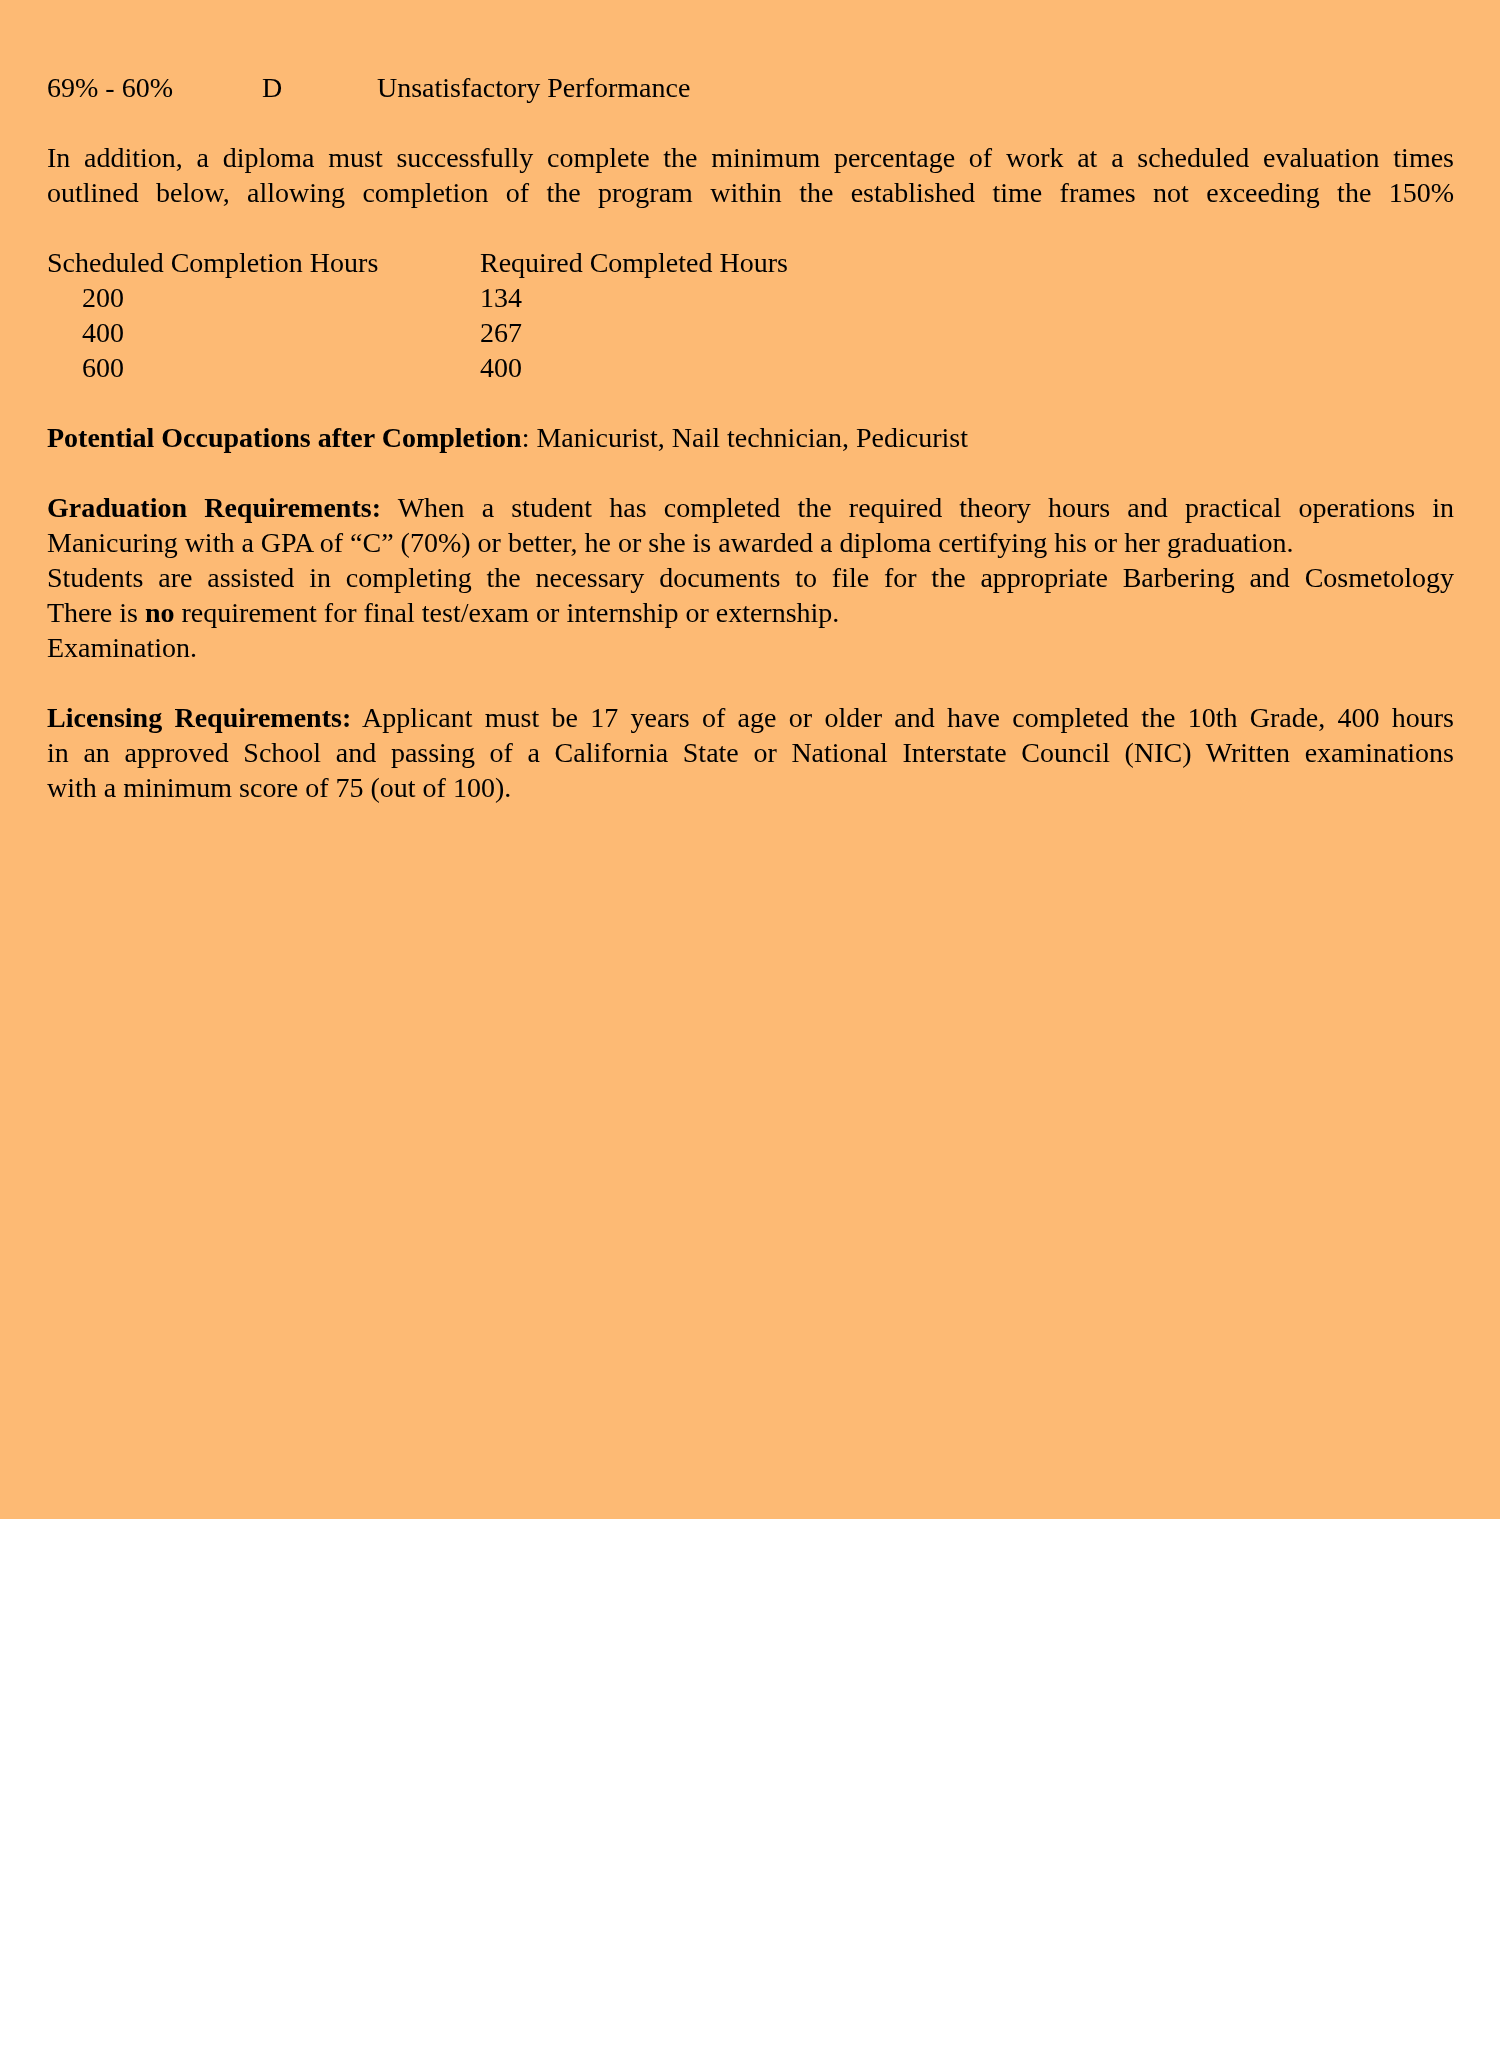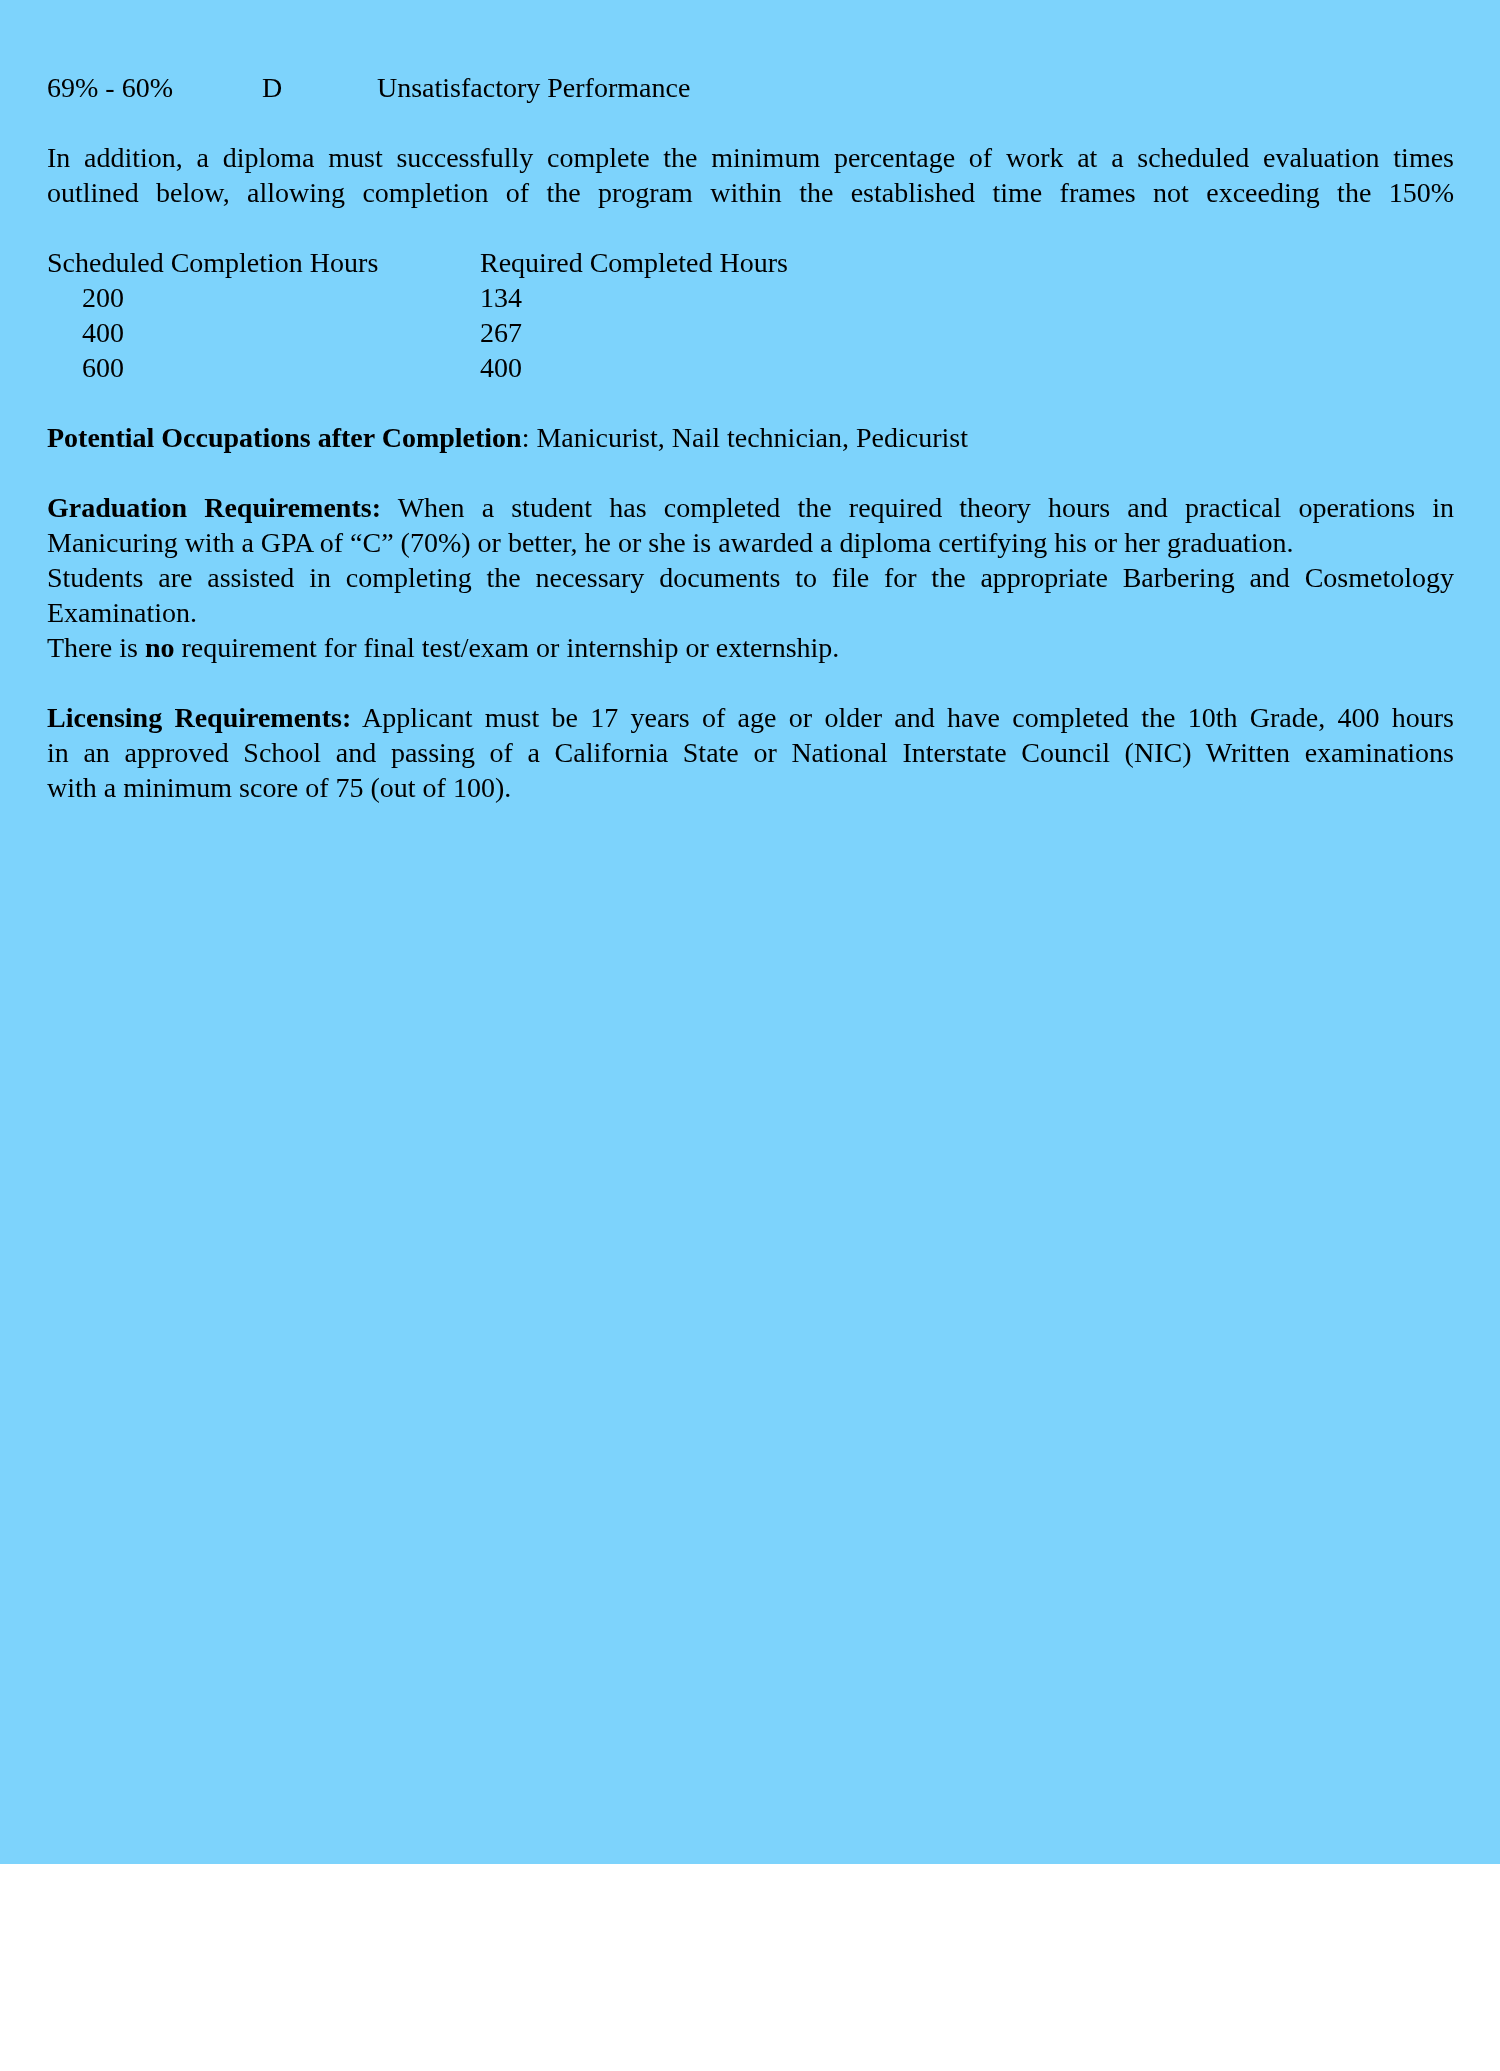--- a/index.html
+++ b/index.html
@@ -1,20 +1,20 @@
 <!DOCTYPE html>
 <html><head>
 <meta charset="utf-8">
 <style>
   html, body { margin: 0; padding: 0; background: #ffffff; }
   .page {
     position: relative;
     width: 1500px;
-    height: 1864px;
-    background: #7dd3fc;
+    height: 1519px;
+    background: #fdba74;
     color: #000000;
     font-family: "Liberation Serif", "DejaVu Serif", serif;
     font-size: 28px;
     line-height: 35px;
     overflow: hidden;
   }
   .content {
     position: absolute;
     left: 47px;
     top: 70px;
@@ -79,24 +79,24 @@
       <b>Potential Occupations after Completion</b><span>: Manicurist, Nail technician, Pedicurist</span>
     </div>
 
     <div class="spacer"></div>
 
     <div class="jline">
       <b>Graduation Requirements:</b><span> When a student has completed the required theory hours and practical operations in</span>
     </div>
     <div class="nline">Manicuring with a GPA of “C” (70%) or better, he or she is awarded a diploma certifying his or her graduation.</div>
     <div class="jline">Students are assisted in completing the necessary documents to file for the appropriate Barbering and Cosmetology</div>
-    <div class="nline">Examination.</div>
     <div class="nline">
       <span>There is </span><b>no</b><span> requirement for final test/exam or internship or externship.</span>
     </div>
+    <div class="nline">Examination.</div>
 
     <div class="spacer"></div>
 
     <div class="jline">
       <b>Licensing Requirements:</b><span> Applicant must be 17 years of age or older and have completed the 10th Grade, 400 hours</span>
     </div>
     <div class="jline">in an approved School and passing of a California State or National Interstate Council (NIC) Written examinations</div>
     <div class="nline">with a minimum score of 75 (out of 100).</div>
 
   </div>

